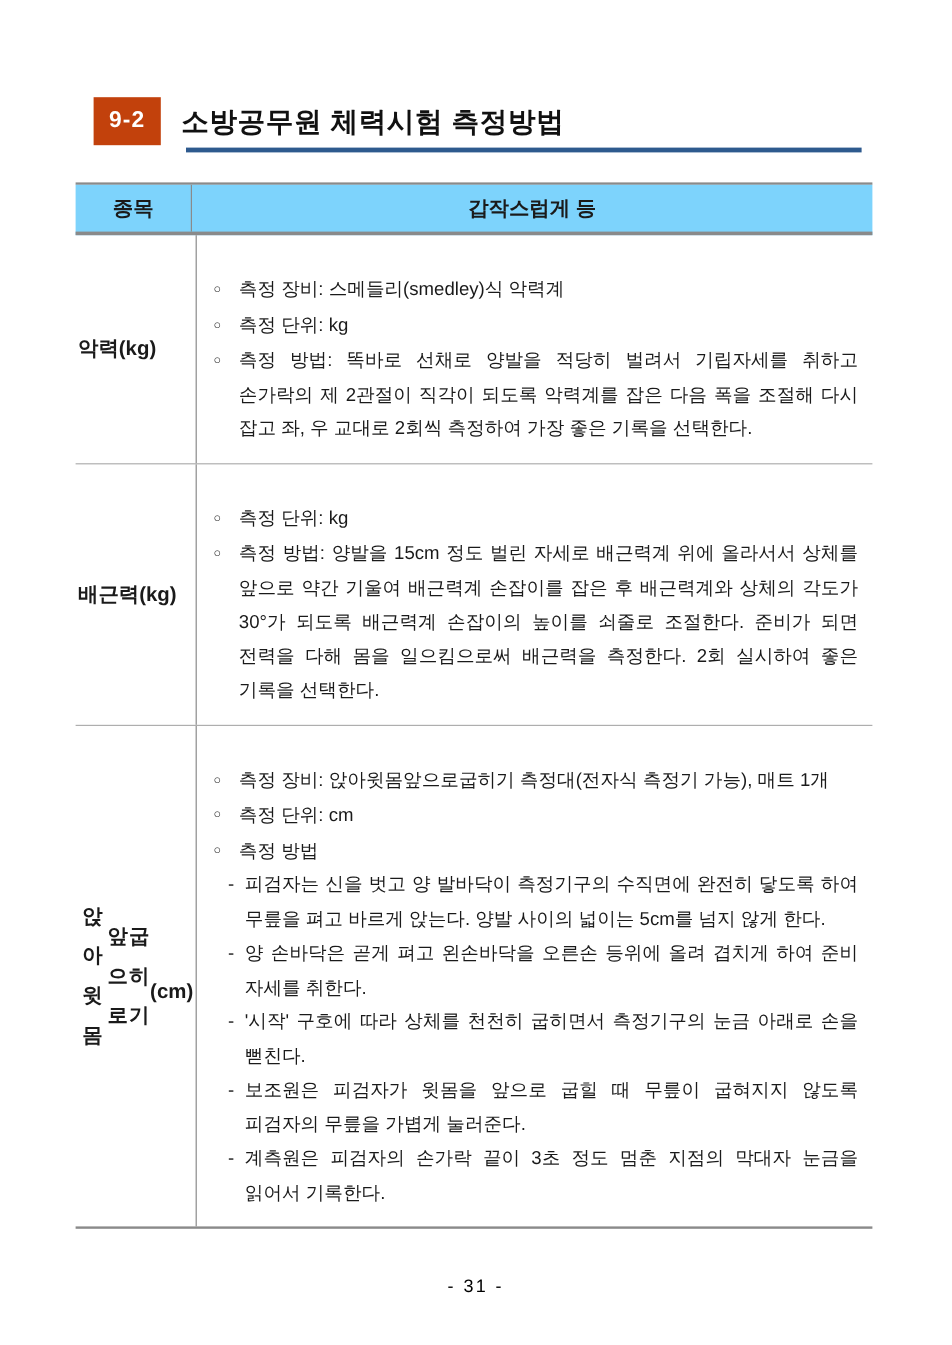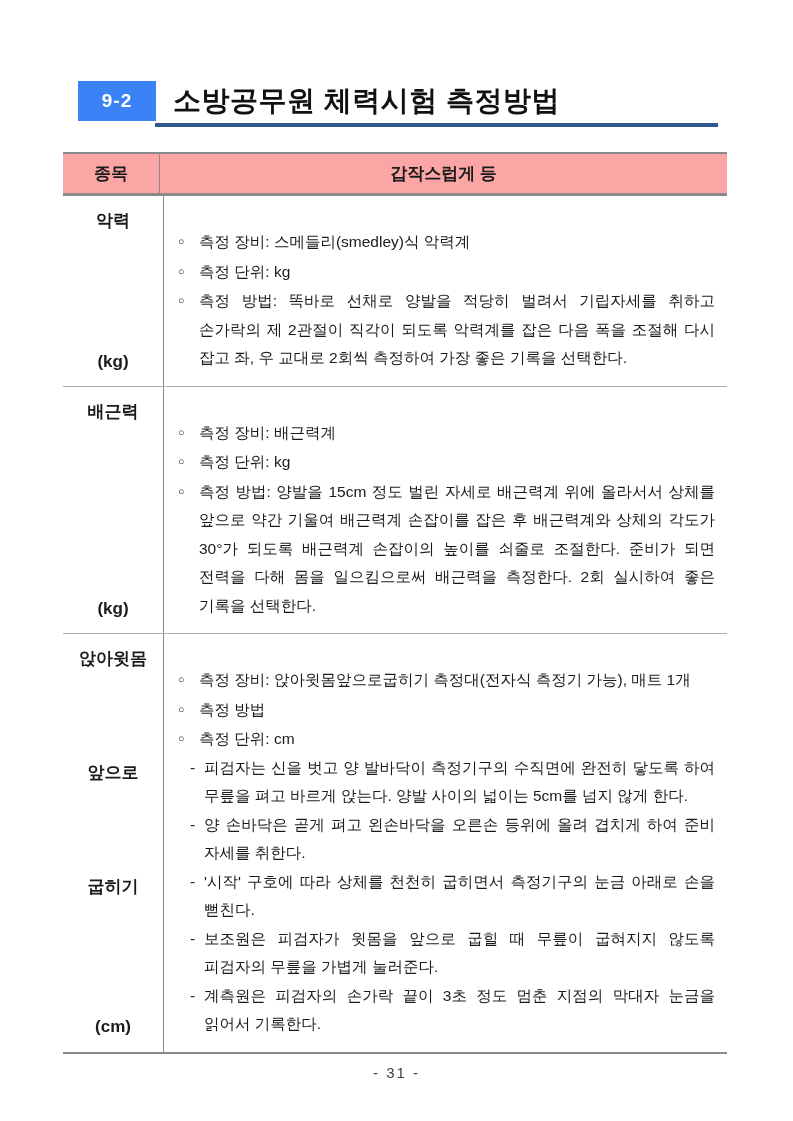--- a/index.html
+++ b/index.html
@@ -24,35 +24,35 @@
   }
 
   
   .header-row {
     margin-top: 81px;
     padding-left: 15px;
     display: flex;
     align-items: center;
   }
   .badge {
-    width: 78px;
+    width: 56px;
     height: 40px;
-    background: #3b82f6;
+    background: #c2410c;
     color: #ffffff;
     font-size: 19px;
     font-weight: bold;
     display: flex;
     align-items: center;
     justify-content: center;
     letter-spacing: 1px;
     flex: 0 0 auto;
   }
   .title {
     margin-left: 17px;
-    font-size: 28px;
+    font-size: 23px;
     font-weight: bold;
     color: #111111;
     letter-spacing: 0.5px;
     white-space: nowrap;
   }
   .title-underline {
     height: 4px;
     background: #2e5a8e;
     margin: 2px 9px 0 92px;
   }
@@ -63,32 +63,32 @@
     width: 100%;
     border-top: 2px solid #8a8a8a;
     border-bottom: 2px solid #8a8a8a;
   }
   .t-row {
     display: flex;
     border-bottom: 1px solid #aeaeae;
   }
   .t-row:last-child { border-bottom: none; }
   .t-row.t-header {
-    background: #fca5a5;
+    background: #7dd3fc;
     border-bottom: 3px solid #8a8a8a;
     height: 39px;
   }
   .cat-cell {
     width: 96px;
     flex: 0 0 auto;
     border-right: 1px solid #8a8a8a;
     display: flex;
-    flex-direction: column;
-    align-items: center;
-    justify-content: space-between;
+    flex-direction: row;
+    align-items: center;
+    justify-content: flex-start;
     text-align: center;
     font-weight: bold;
     font-size: 17px;
     line-height: 33px;
     padding: 8px 2px;
   }
   .method-cell {
     flex: 1 1 auto;
     min-width: 0;
     padding: 11px 12px 13px 14px;
@@ -123,21 +123,21 @@
   .mk-note   { width: 22px; }
 
   
   .footer {
     position: absolute;
     top: 1064px;
     left: 0;
     width: 100%;
     text-align: center;
     font-size: 15px;
-    color: #404040;
+    color: #000000;
     letter-spacing: 2px;
   }
 </style>
 </head>
 <body>
 
 <div class="page">
   <div class="content">
 
     <div class="header-row">
@@ -164,37 +164,36 @@
           <div class="item b"><span class="mk mk-circle">○</span><span>측정 방법: 똑바로 선채로 양발을 적당히 벌려서 기립자세를 취하고 손가락의 제 2관절이 직각이 되도록 악력계를 잡은 다음 폭을 조절해 다시 잡고 좌, 우 교대로 2회씩 측정하여 가장 좋은 기록을 선택한다.</span></div>
         </div>
       </div>
 
       <div class="t-row">
         <div class="cat-cell">
           <div>배근력</div>
           <div>(kg)</div>
         </div>
         <div class="method-cell">
-          <div class="item b"><span class="mk mk-circle">○</span><span>측정 장비: 배근력계</span></div>
           <div class="item b"><span class="mk mk-circle">○</span><span>측정 단위: kg</span></div>
           <div class="item b"><span class="mk mk-circle">○</span><span>측정 방법: 양발을 15cm 정도 벌린 자세로 배근력계 위에 올라서서 상체를 앞으로 약간 기울여 배근력계 손잡이를 잡은 후 배근력계와 상체의 각도가 30°가 되도록 배근력계 손잡이의 높이를 쇠줄로 조절한다. 준비가 되면 전력을 다해 몸을 일으킴으로써 배근력을 측정한다. 2회 실시하여 좋은 기록을 선택한다.</span></div>
         </div>
       </div>
 
       <div class="t-row">
         <div class="cat-cell">
           <div>앉아윗몸</div>
           <div>앞으로</div>
           <div>굽히기</div>
           <div class="unit-gapped">(cm)</div>
         </div>
         <div class="method-cell">
           <div class="item b"><span class="mk mk-circle">○</span><span>측정 장비: 앉아윗몸앞으로굽히기 측정대(전자식 측정기 가능), 매트 1개</span></div>
+          <div class="item b"><span class="mk mk-circle">○</span><span>측정 단위: cm</span></div>
           <div class="item b"><span class="mk mk-circle">○</span><span>측정 방법</span></div>
-          <div class="item b"><span class="mk mk-circle">○</span><span>측정 단위: cm</span></div>
           <div class="item d"><span class="mk mk-dash">-</span><span>피검자는 신을 벗고 양 발바닥이 측정기구의 수직면에 완전히 닿도록 하여 무릎을 펴고 바르게 앉는다. 양발 사이의 넓이는 5cm를 넘지 않게 한다.</span></div>
           <div class="item d"><span class="mk mk-dash">-</span><span>양 손바닥은 곧게 펴고 왼손바닥을 오른손 등위에 올려 겹치게 하여 준비 자세를 취한다.</span></div>
           <div class="item d"><span class="mk mk-dash">-</span><span>'시작' 구호에 따라 상체를 천천히 굽히면서 측정기구의 눈금 아래로 손을 뻗친다.</span></div>
           <div class="item d"><span class="mk mk-dash">-</span><span>보조원은 피검자가 윗몸을 앞으로 굽힐 때 무릎이 굽혀지지 않도록 피검자의 무릎을 가볍게 눌러준다.</span></div>
           <div class="item d"><span class="mk mk-dash">-</span><span>계측원은 피검자의 손가락 끝이 3초 정도 멈춘 지점의 막대자 눈금을 읽어서 기록한다.</span></div>
         </div>
       </div>
 
     </div>
   </div>

